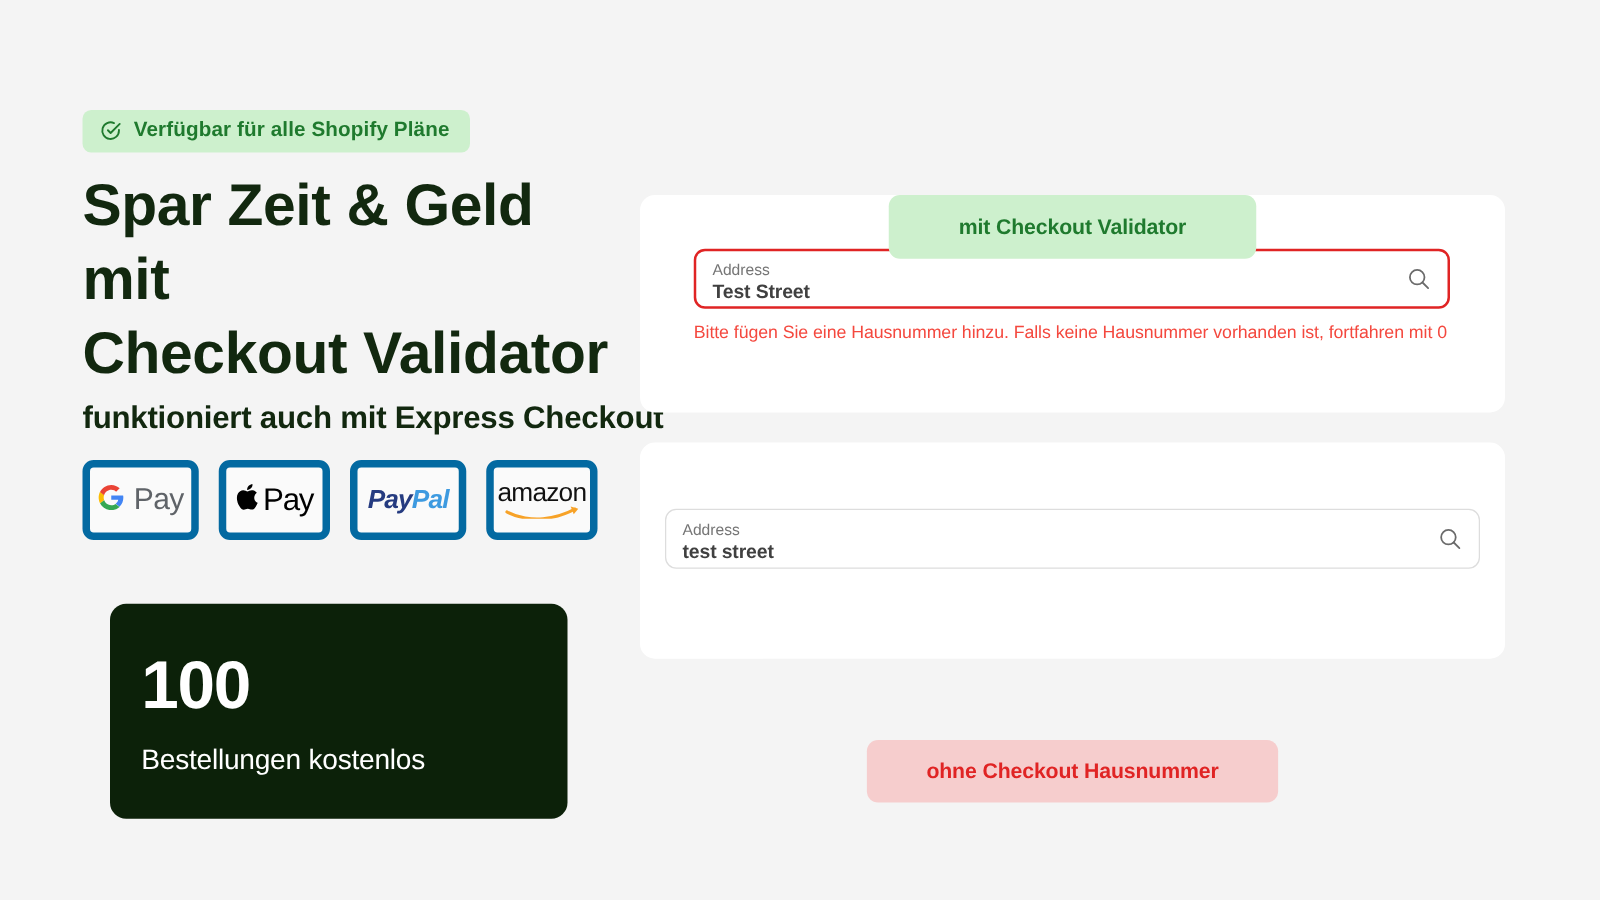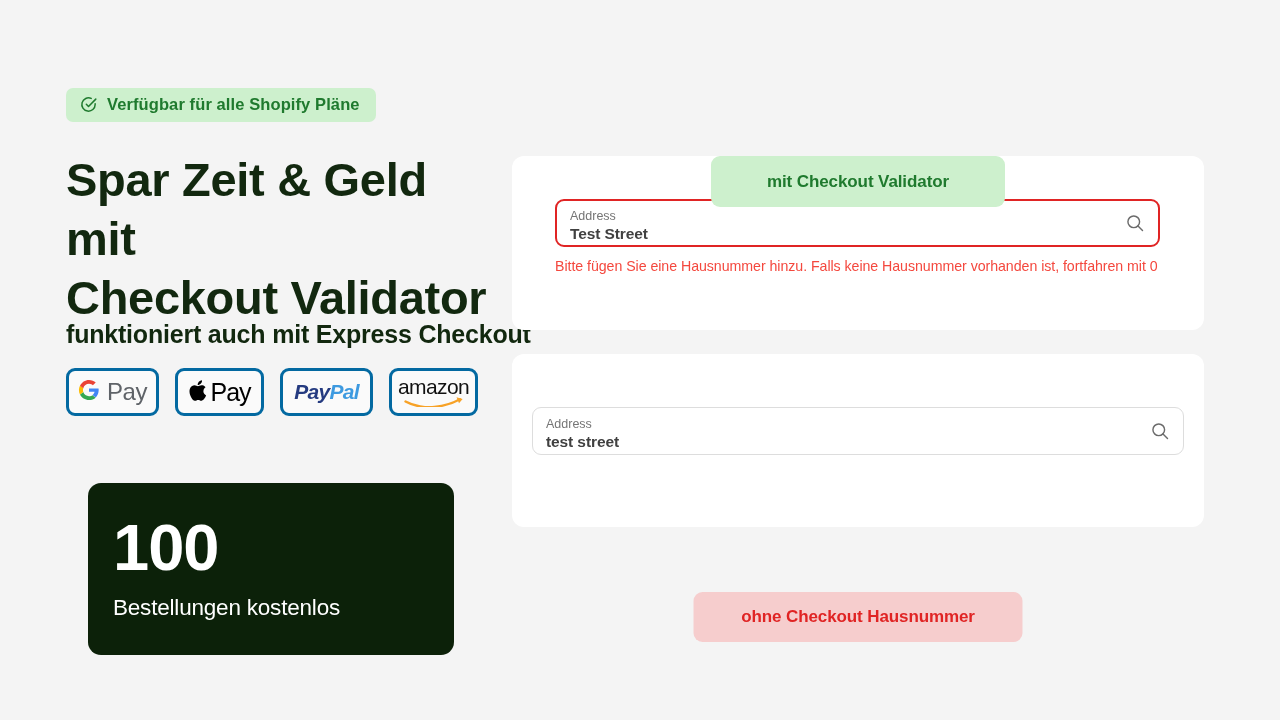--- a/index.html
+++ b/index.html
@@ -19,39 +19,39 @@
     background: #cdf0cd; border-radius: 7px;
     padding: 7px 16px 8px 13px;
   }
   .avail-badge .label {
     color: #1f7a2e; font-size: 16.5px; font-weight: 600;
     letter-spacing: .1px; white-space: nowrap;
   }
   .check-circle-icon { width: 19px; height: 19px; display: block; flex: 0 0 19px; }
 
   .headline {
-    margin-top: 28px;
+    margin-top: 12px;
     color: #12280f;
     font-size: 47px;
     font-weight: 700;
     line-height: 59px;
     letter-spacing: -0.3px;
     white-space: pre-line;
   }
 
   .express-title {
     position: absolute; left: 0; top: 232px;
     color: #12280f; font-size: 25px; font-weight: 600;
     letter-spacing: -0.2px; white-space: nowrap;
   }
 
   .pay-row { position: absolute; left: 0; top: 280px; display: flex; gap: 16px; }
   .pay-chip {
-    height: 48px; background: #fafafa;
-    border: 3px solid #0369a1; border-radius: 9px;
+    height: 64px; background: #fafafa;
+    border: 6px solid #0369a1; border-radius: 9px;
     display: flex; align-items: center; justify-content: center;
     padding: 0 14px;
   }
   .pay-chip.gpay { width: 93px; gap: 7px; }
   .pay-chip.apay { width: 89px; gap: 3px; }
   .pay-chip.paypal { width: 93px; }
   .pay-chip.amazon { width: 89px; flex-direction: column; gap: 0; }
 
   .gpay-text { font-size: 24px; color: #5f6368; font-weight: 400; letter-spacing: -.4px; }
   .apay-text { font-size: 25px; color: #000; font-weight: 500; letter-spacing: -1px; }
@@ -61,21 +61,21 @@
   .amazon-text { font-size: 21px; color: #111; font-weight: 500; letter-spacing: -.6px; line-height: 20px; }
   .amazon-smile { width: 60px; height: 11px; display: block; margin-top: -1px; }
 
   .stat-card {
     position: absolute; left: 22px; top: 395px;
     width: 366px; height: 172px;
     background: #0c2109; border-radius: 13px;
     padding: 26px 0 0 25px;
   }
   .stat-number {
-    color: #ffffff; font-size: 65px; font-weight: 700;
+    color: #ffffff; font-size: 54px; font-weight: 700;
     line-height: 78px; letter-spacing: -1px;
   }
   .stat-label {
     color: #ffffff; font-size: 22.5px; font-weight: 400;
     margin-top: 8px; letter-spacing: -.2px;
   }
 
   
   .right-col { position: absolute; left: 512px; top: 133px; width: 692px; }
 

